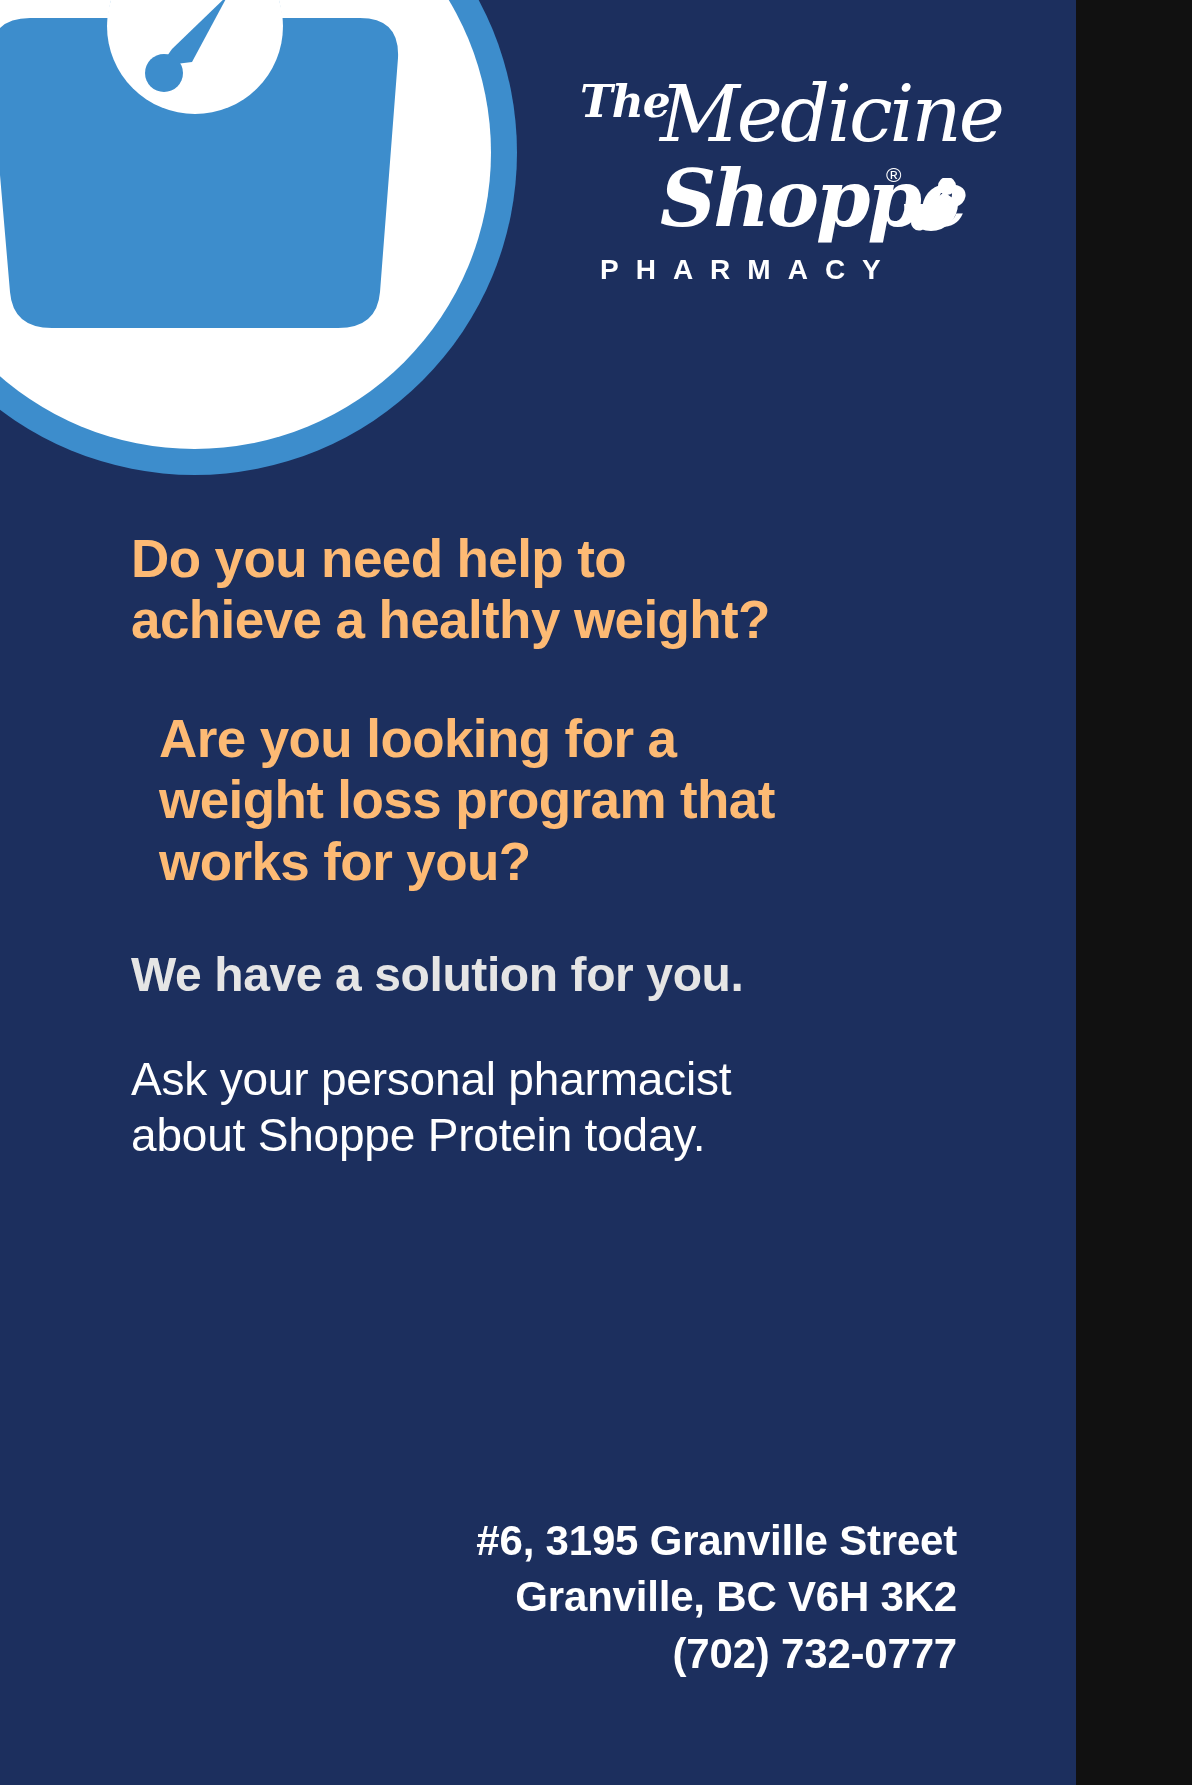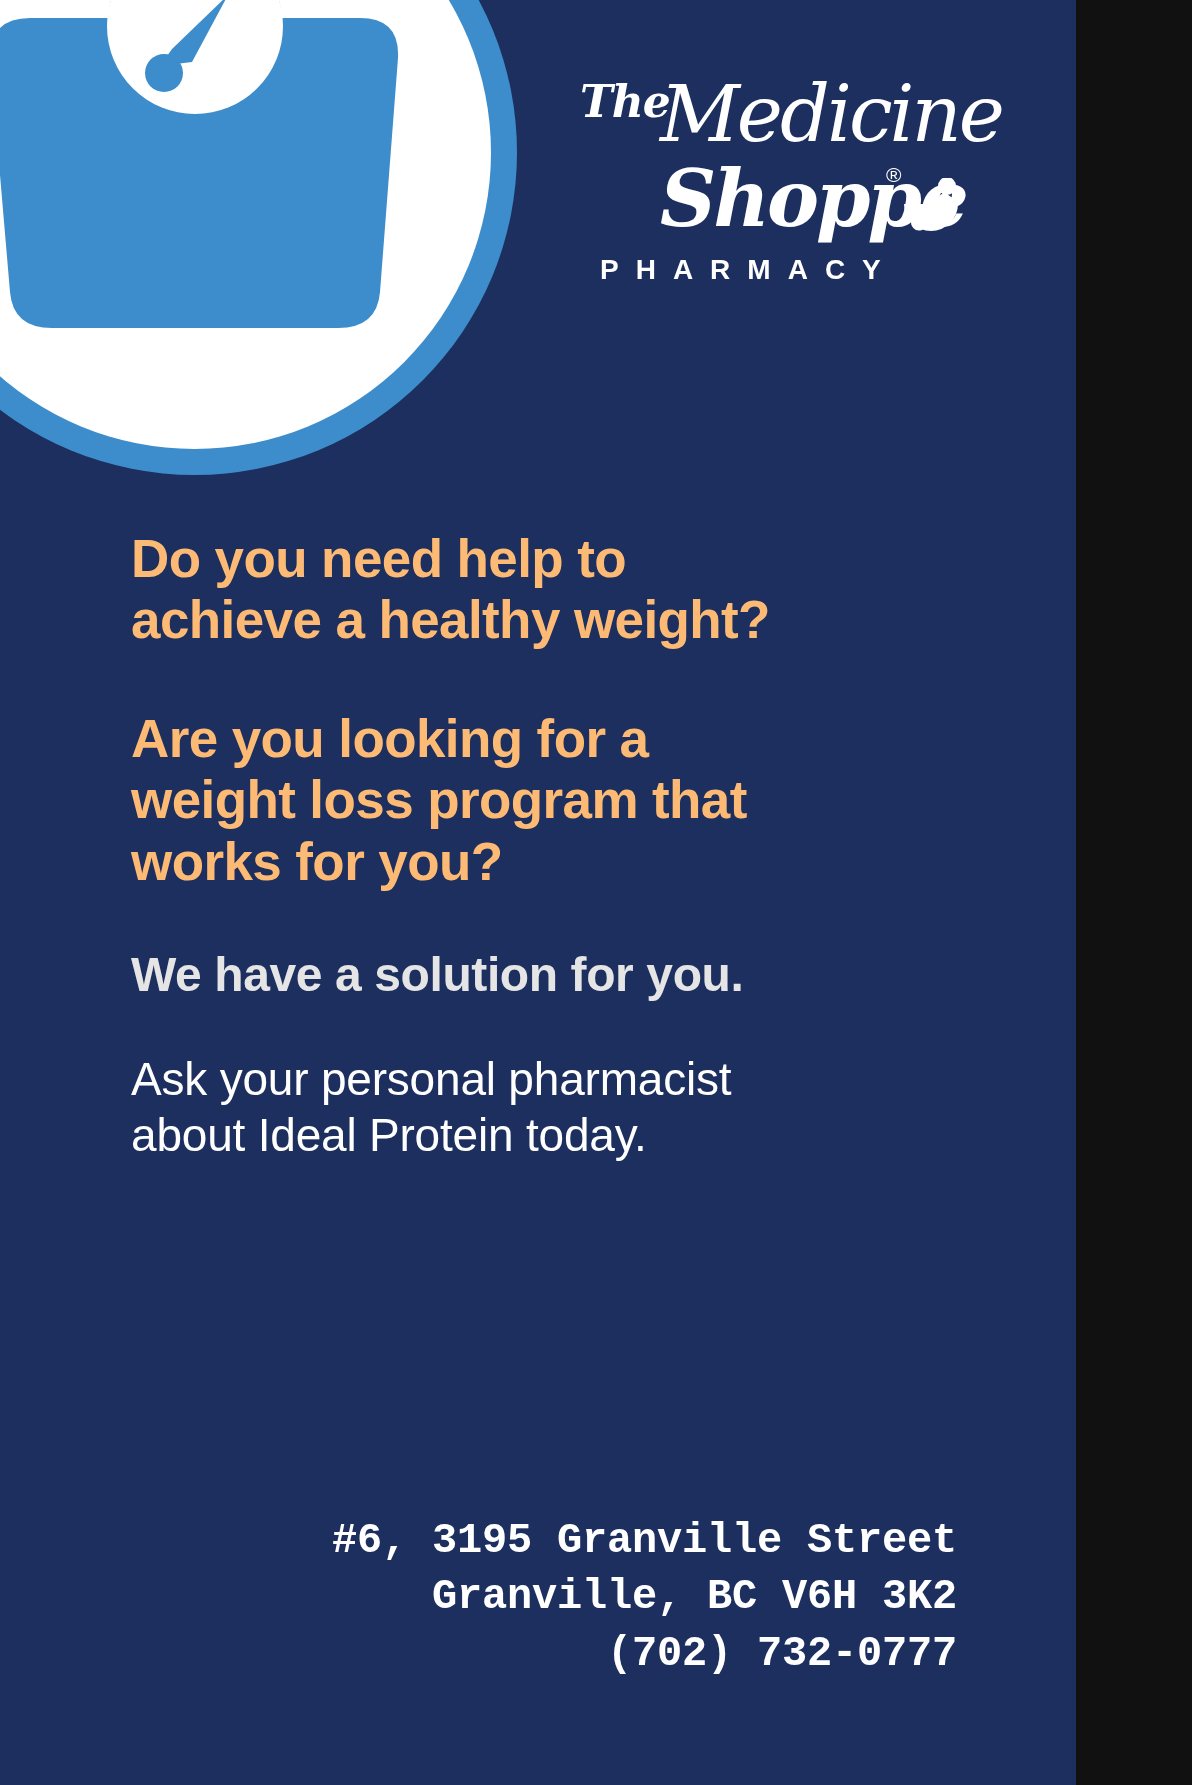--- a/index.html
+++ b/index.html
@@ -138,20 +138,21 @@
     font-weight: bold;
     font-size: 53px;
     line-height: 1.16;
     color: #fdba74;
     letter-spacing: -0.6px;
     margin: 0;
     white-space: pre-line;
   }
   .headline.second {
     margin-top: 57px;
+    margin-left: 28px;
   }
   .solution {
     font-family: "Liberation Sans", sans-serif;
     font-weight: bold;
     font-size: 48px;
     line-height: 1.16;
     color: #e5e5e5;
     letter-spacing: -0.4px;
     margin: 0;
     margin-top: 55px;
@@ -167,21 +168,21 @@
     margin-top: 48px;
     white-space: pre-line;
   }
 
   
   .address {
     position: absolute;
     right: 119px;
     top: 1513px;
     text-align: right;
-    font-family: Liberation Mono, monospace;
+    font-family: Liberation Sans, sans-serif;
     font-weight: bold;
     font-size: 42px;
     line-height: 1.34;
     color: #ffffff;
     letter-spacing: -0.2px;
   }
   .address div { white-space: nowrap; }
 </style>
 </head>
 <body>
@@ -233,21 +234,21 @@
   </div>
 
   <div class="content">
     <p class="headline">Do you need help to
 achieve a healthy weight?</p>
     <p class="headline second">Are you looking for a
 weight loss program that
 works for you?</p>
     <p class="solution">We have a solution for you.</p>
     <p class="subcopy">Ask your personal pharmacist
-about Ideal Protein today.</p>
+about Shoppe Protein today.</p>
   </div>
 
   <div class="address">
     <div>#6, 3195 Granville Street</div>
     <div>Granville, BC V6H 3K2</div>
     <div>(702) 732-0777</div>
   </div>
 
 </div>
 

